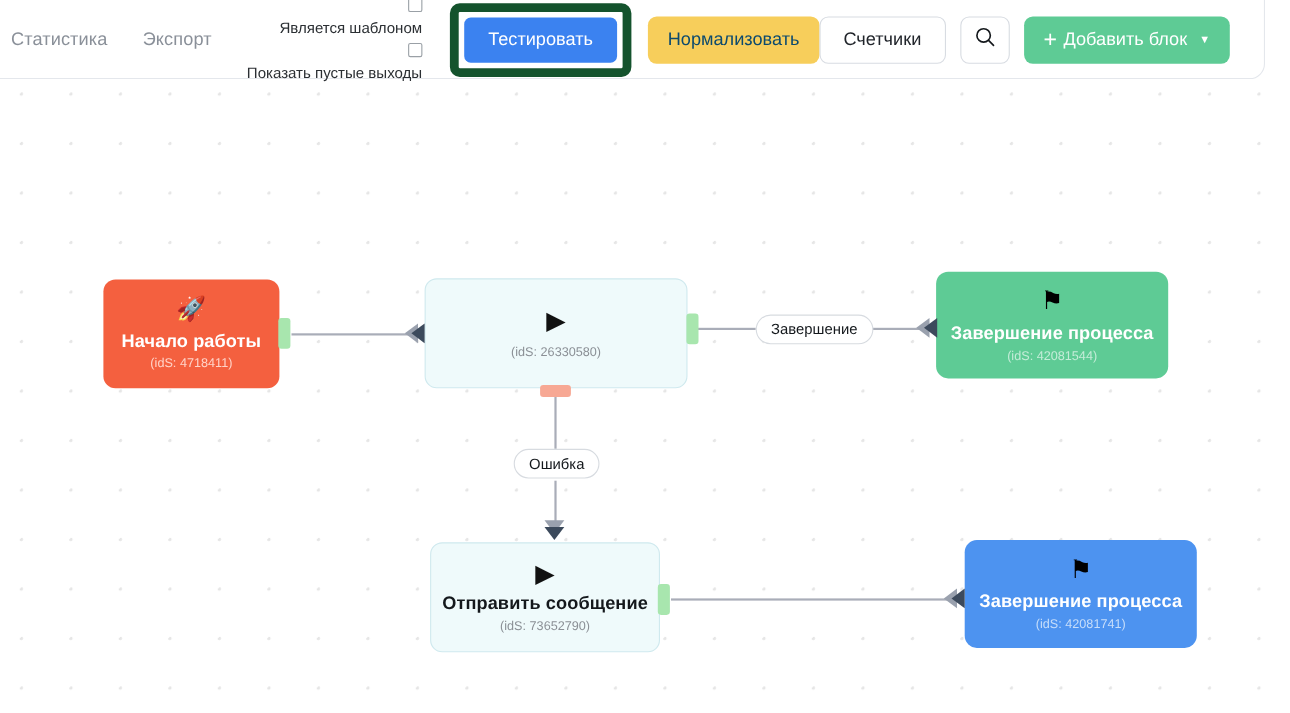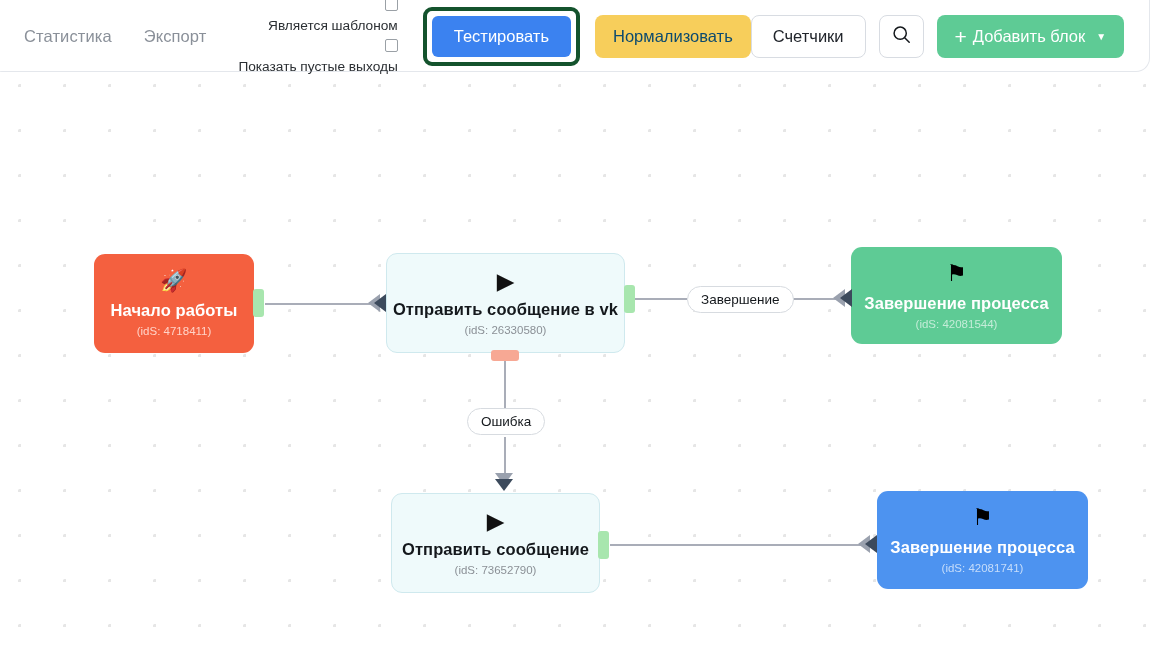--- a/index.html
+++ b/index.html
@@ -44,21 +44,21 @@
   }
 
   .nav-link {
     color: #8a9099;
     font-size: 16.5px;
     letter-spacing: .1px;
     text-decoration: none;
     white-space: nowrap;
     cursor: pointer;
   }
-  #nav-stat { margin-left: 24px; }
+  #nav-stat { margin-left: 10px; }
   #nav-export { margin-left: 32px; }
 
   .checks {
     margin-left: 32px;
     display: flex;
     flex-direction: column;
     justify-content: center;
     gap: 6px;
   }
   .check-row {
@@ -92,21 +92,21 @@
     display: inline-flex;
     align-items: center;
     justify-content: center;
     height: 43px;
     padding: 0 20px;
   }
   #test-wrap {
     margin-left: 25px;
     position: relative;
     padding: 5px;
-    border: 4px solid #14532d;
+    border: 8px solid #14532d;
     border-radius: 9px;
     background: #ffffff;
   }
   #btn-test {
     background: #3b82f0;
     color: #ffffff;
     height: 41px;
     border-radius: 6px;
     padding: 0 22px;
     font-size: 16.5px;
@@ -280,21 +280,20 @@
   <div class="edge-label" style="left:467px; top:408px;">Ошибка</div>
 
   <div class="node node-orange" style="left:94px; top:254px; width:160px; height:99px;">
     <div class="node-icon" style="font-size:22px;">🚀</div>
     <div class="node-title">Начало работы</div>
     <div class="node-id">(idS: 4718411)</div>
   </div>
 
   <div class="node node-light" style="left:386px; top:253px; width:239px; height:100px;">
     <div class="node-icon" style="font-size:23px; color:#111; margin-bottom:7px;">▶</div>
-    <div class="node-title">Отправить сообщение в vk</div>
     <div class="node-id">(idS: 26330580)</div>
   </div>
 
   <div class="node node-green" style="left:851px; top:247px; width:211px; height:97px;">
     <div class="node-icon" style="font-size:23px;">⚑</div>
     <div class="node-title">Завершение процесса</div>
     <div class="node-id">(idS: 42081544)</div>
   </div>
 
   <div class="node node-light" style="left:391px; top:493px; width:209px; height:100px;">

